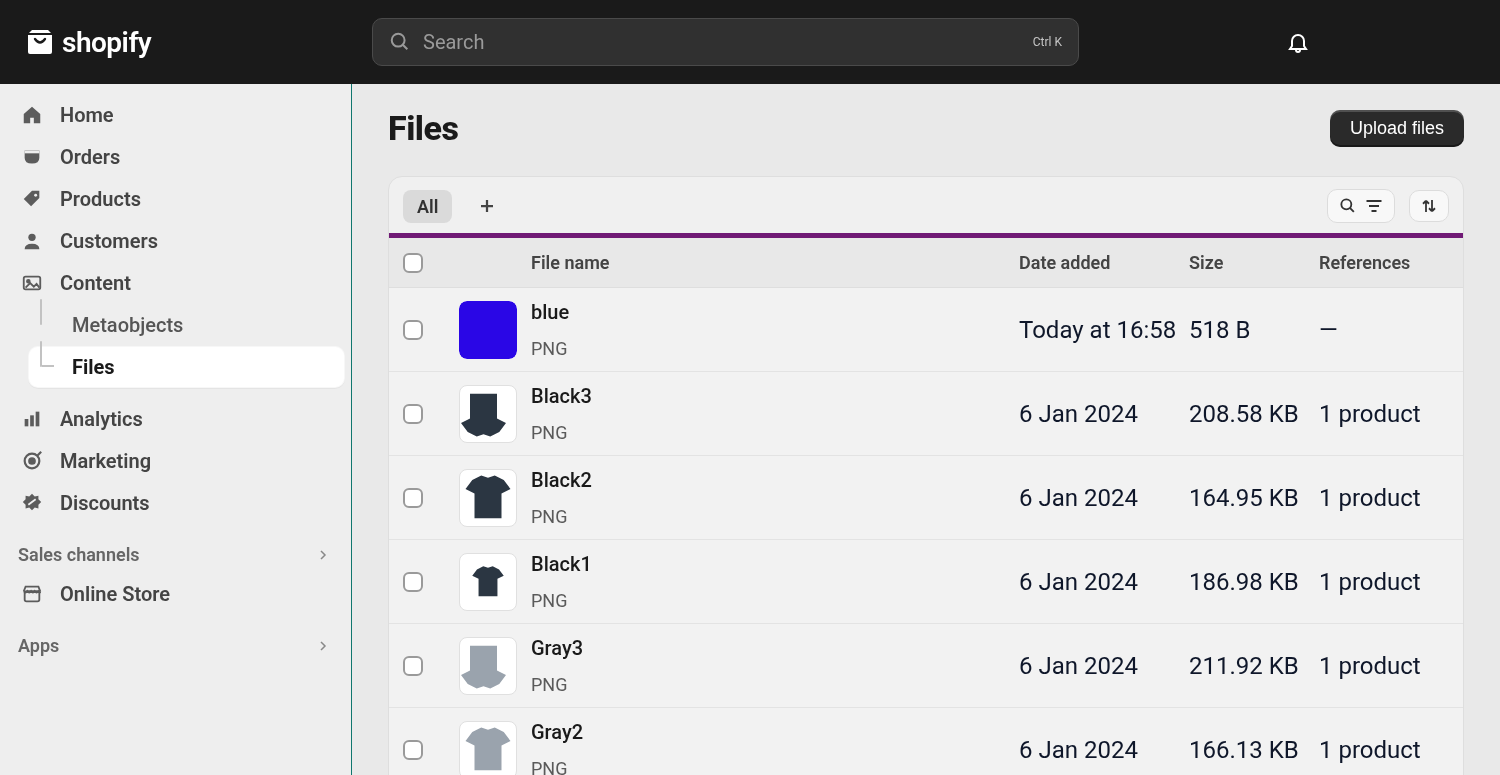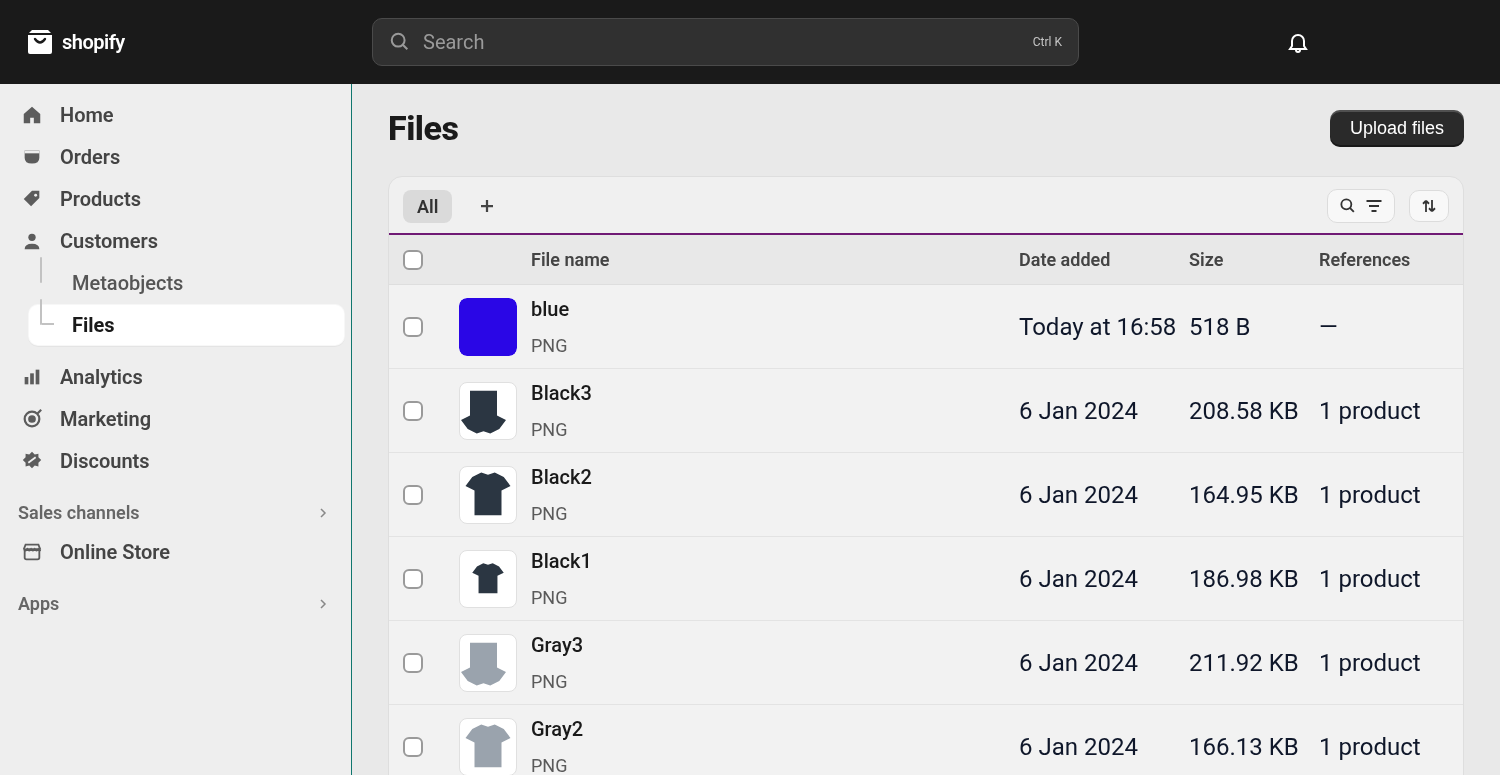--- a/index.html
+++ b/index.html
@@ -1,20 +1,20 @@
 <!DOCTYPE html>
 <html><head>
   <meta charset="utf-8">
   <style>
     * { margin: 0; padding: 0; box-sizing: border-box; }
     body { font-family: -apple-system, BlinkMacSystemFont, "Segoe UI", Roboto, Helvetica, Arial, sans-serif; background: #e9e9e9; color: #1a1a1a; width: 1500px; height: 775px; overflow: hidden; }
 
     .topbar { background: #1a1a1a; height: 84px; display: flex; align-items: center; padding: 0 24px; position: relative; }
     .logo { display: flex; align-items: center; gap: 6px; }
-    .logo-text { font-size: 20px; font-weight: 600; color: #fff; letter-spacing: -0.5px; text-align: right; }
+    .logo-text { font-size: 28px; font-weight: 600; color: #fff; letter-spacing: -0.5px; text-align: right; }
     .search-wrap { position: absolute; left: 372px; width: 707px; }
     .search { display:flex; align-items:center; background:#303030; border:1px solid #4a4a4a; border-radius:10px; height:48px; padding:0 16px; gap:12px; }
     .search .icon { color:#9a9a9a; }
     .search .ph { flex:1; color:#9a9a9a; font-size:20px; }
     .search .shortcut { color:#c5c5c5; font-size:12px; }
     .bell { position:absolute; right: 190px; color:#fff; }
 
     .shell { display:flex; height: calc(775px - 84px); }
 
     .sidebar { width: 352px; background:#eeeeee; border-right:1px solid #0f766e; padding: 10px 12px 0 12px; overflow:hidden; }
@@ -28,21 +28,21 @@
     .sub-item.active { background:#fff; color:#1a1a1a; font-weight:700; margin-left:-4px; margin-right:-6px; box-shadow: 0 1px 0 rgba(0,0,0,.04), inset 0 0 0 1px rgba(0,0,0,.03); border-radius:10px; padding-left:4px; padding-right:6px; }
 
     .section-title { font-size:18px; color:#666; font-weight:600; margin:20px 0 8px 6px; display:flex; align-items:center; justify-content:space-between; padding-right:10px; }
 
     .main { flex:1; padding: 24px 36px 0 36px; overflow:hidden; }
     .page-head { display:flex; align-items:center; justify-content:space-between; margin-bottom: 28px; }
     .page-title { font-size:34px; font-weight:800; letter-spacing:-0.5px; }
     .btn-upload { background:#2a2a2a; color:#fff; font-size:18px; font-weight:400; border:none; border-radius:10px; padding:8px 20px; box-shadow: inset 0 2px 0 rgba(255,255,255,.18), inset 0 -2px 0 rgba(0,0,0,.4); cursor:pointer; }
 
     .card { background:#f0f0f0; border:1px solid #dedede; border-radius:14px; overflow:hidden; }
-    .card-head { display:flex; align-items:center; justify-content:space-between; padding:12px 14px 10px 14px; border-bottom:2px solid #701a75; }
+    .card-head { display:flex; align-items:center; justify-content:space-between; padding:12px 14px 10px 14px; border-bottom:5px solid #701a75; }
     .head-left { display:flex; align-items:center; gap:18px; }
     .pill { background:#dadada; border-radius:8px; padding:6px 14px; font-size:18px; font-weight:600; color:#333; }
     .plus { font-size:22px; color:#444; padding:6px 8px; border-radius:8px; cursor:pointer; }
     .head-right { display:flex; align-items:center; gap:14px; }
     .mini-btn { display:flex; align-items:center; gap:6px; background:#f8f8f8; border:1px solid #dcdcdc; border-radius:10px; padding:6px 10px; color:#333; cursor:pointer; }
 
     .table-head { display:flex; align-items:center; background:#e8e8e8; border-bottom:1px solid #dedede; height:50px; padding:0 14px; color:#444; font-size:18px; font-weight:600; }
     .row { display:flex; align-items:center; height:84px; border-bottom:1px solid #e3e3e3; padding:0 14px; background:#f2f2f2; }
     .col-chk  { flex:0 0 50px; display:flex; align-items:center; }
     .col-th   { flex:0 0 70px; display:flex; align-items:center; justify-content:center; }
@@ -133,20 +133,30 @@
       <span>Products</span>
     </div>
     <div class="nav-item">
       <span class="nav-icon">
           <svg width="22" height="22" viewBox="0 0 24 24" fill="currentColor">
             <circle cx="12" cy="8" r="4"></circle>
             <path d="M4 21 Q4 15 12 15 Q20 15 20 21 Z"></path>
           </svg>
         </span>
       <span>Customers</span>
+    </div>
+    <div class="nav-item">
+      <span class="nav-icon">
+          <svg width="22" height="22" viewBox="0 0 24 24" fill="none" stroke="currentColor" stroke-width="2">
+            <rect x="3" y="5" width="18" height="14" rx="2"></rect>
+            <circle cx="8" cy="10" r="1.5" fill="currentColor"></circle>
+            <path d="M5 17 L10 12 L14 16 L17 13 L20 17"></path>
+          </svg>
+        </span>
+      <span>Content</span>
     </div>
 
     <div class="sub-items">
       <div class="sub-item">
         <span class="sub-prefix"></span>
         <span>Metaobjects</span>
       </div>
       <div class="sub-item active">
         <span class="sub-prefix chev"></span>
         <span>Files</span>

